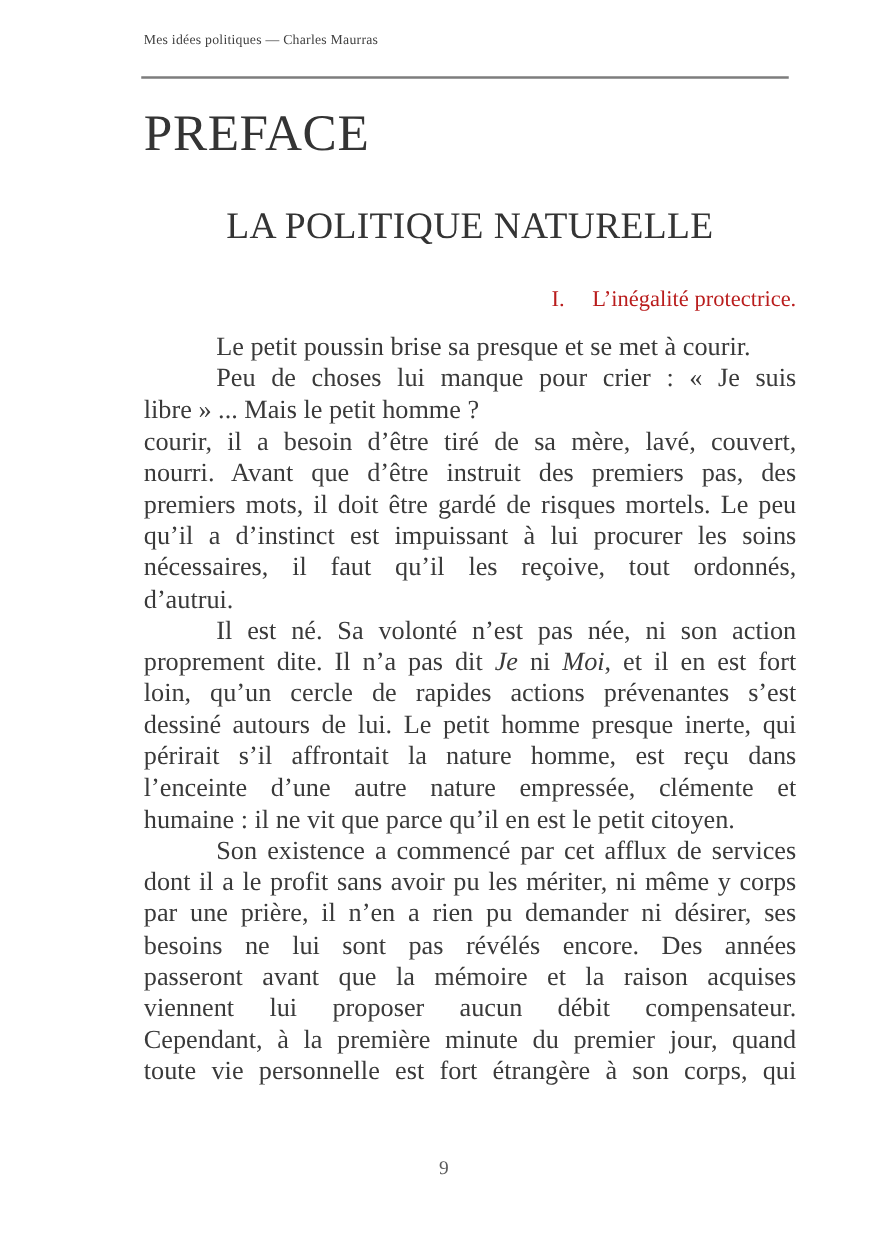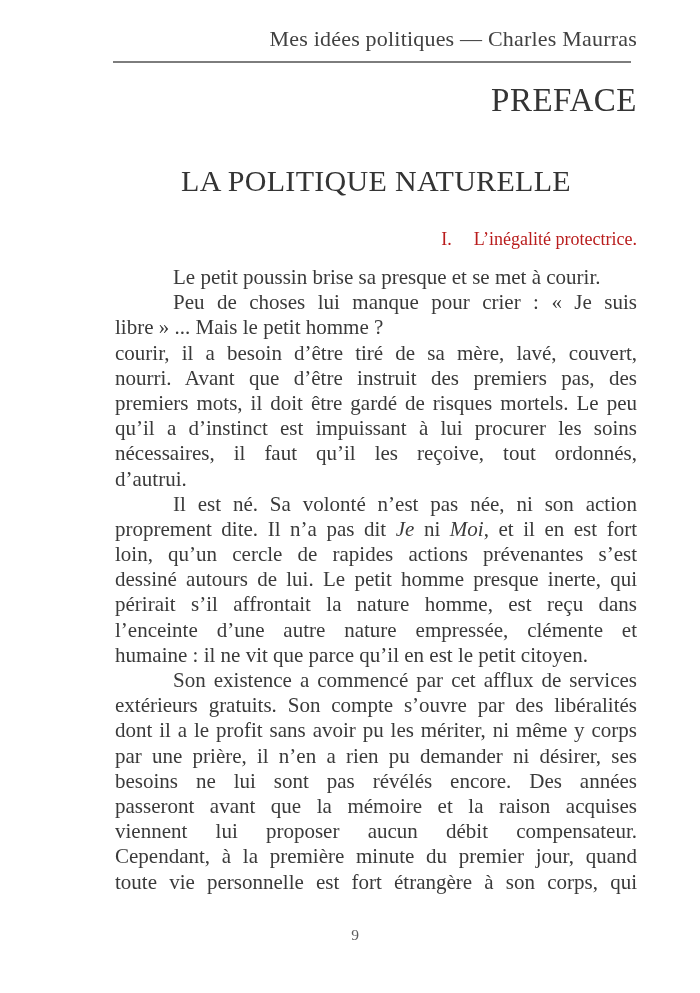--- a/index.html
+++ b/index.html
@@ -9,30 +9,30 @@
   }
   *{margin:0;padding:0;box-sizing:border-box;}
   html,body{background:#ffffff;}
   body{
     width:700px;height:993px;position:relative;overflow:hidden;
     font-family:"Liberation Serif","DejaVu Serif",serif;
     color:var(--text);
   }
   .running-header{
     position:absolute;left:115px;top:26px;width:522px;
-    text-align:right;font-size:22px;color:#414141;
+    text-align:left;font-size:11px;color:#414141;
     letter-spacing:.2px;
   }
   .header-rule{
     position:absolute;left:113px;top:61px;width:518px;height:2px;
     background:var(--rule);
   }
   .page-title{
     position:absolute;left:115px;top:82px;width:522px;
-    text-align:right;font-size:33px;color:#343434;
+    text-align:left;font-size:41px;color:#343434;
     letter-spacing:.5px;
   }
   .page-subtitle{
     position:absolute;left:115px;top:154px;width:522px;
     text-align:center;font-size:30px;color:#343434;
     letter-spacing:.3px;
     margin-top:10px;
   }
   .section-heading{
     position:absolute;left:115px;top:229px;width:522px;
@@ -88,21 +88,20 @@
       <div class="line indent justify"><span>Il est né. Sa volonté n’est pas née, ni son action</span></div>
       <div class="line justify"><span>proprement dite. Il n’a pas dit </span><span class="em">Je</span><span> ni </span><span class="em">Moi</span><span>, et il en est fort</span></div>
       <div class="line justify"><span>loin, qu’un cercle de rapides actions prévenantes s’est</span></div>
       <div class="line justify"><span>dessiné autours de lui. Le petit homme presque inerte, qui</span></div>
       <div class="line justify"><span>périrait s’il affrontait la nature homme, est reçu dans</span></div>
       <div class="line justify"><span>l’enceinte d’une autre nature empressée, clémente et</span></div>
       <div class="line"><span>humaine : il ne vit que parce qu’il en est le petit citoyen.</span></div>
     </div>
     <div class="para">
       <div class="line indent justify"><span>Son existence a commencé par cet afflux de services</span></div>
-      <div class="line justify"><span>extérieurs gratuits. Son compte s’ouvre par des libéralités</span></div>
       <div class="line justify"><span>dont il a le profit sans avoir pu les mériter, ni même y corps</span></div>
       <div class="line justify"><span>par une prière, il n’en a rien pu demander ni désirer, ses</span></div>
       <div class="line justify"><span>besoins ne lui sont pas révélés encore. Des années</span></div>
       <div class="line justify"><span>passeront avant que la mémoire et la raison acquises</span></div>
       <div class="line justify"><span>viennent lui proposer aucun débit compensateur.</span></div>
       <div class="line justify"><span>Cependant, à la première minute du premier jour, quand</span></div>
       <div class="line justify"><span>toute vie personnelle est fort étrangère à son corps, qui</span></div>
     </div>
   </div>
 

